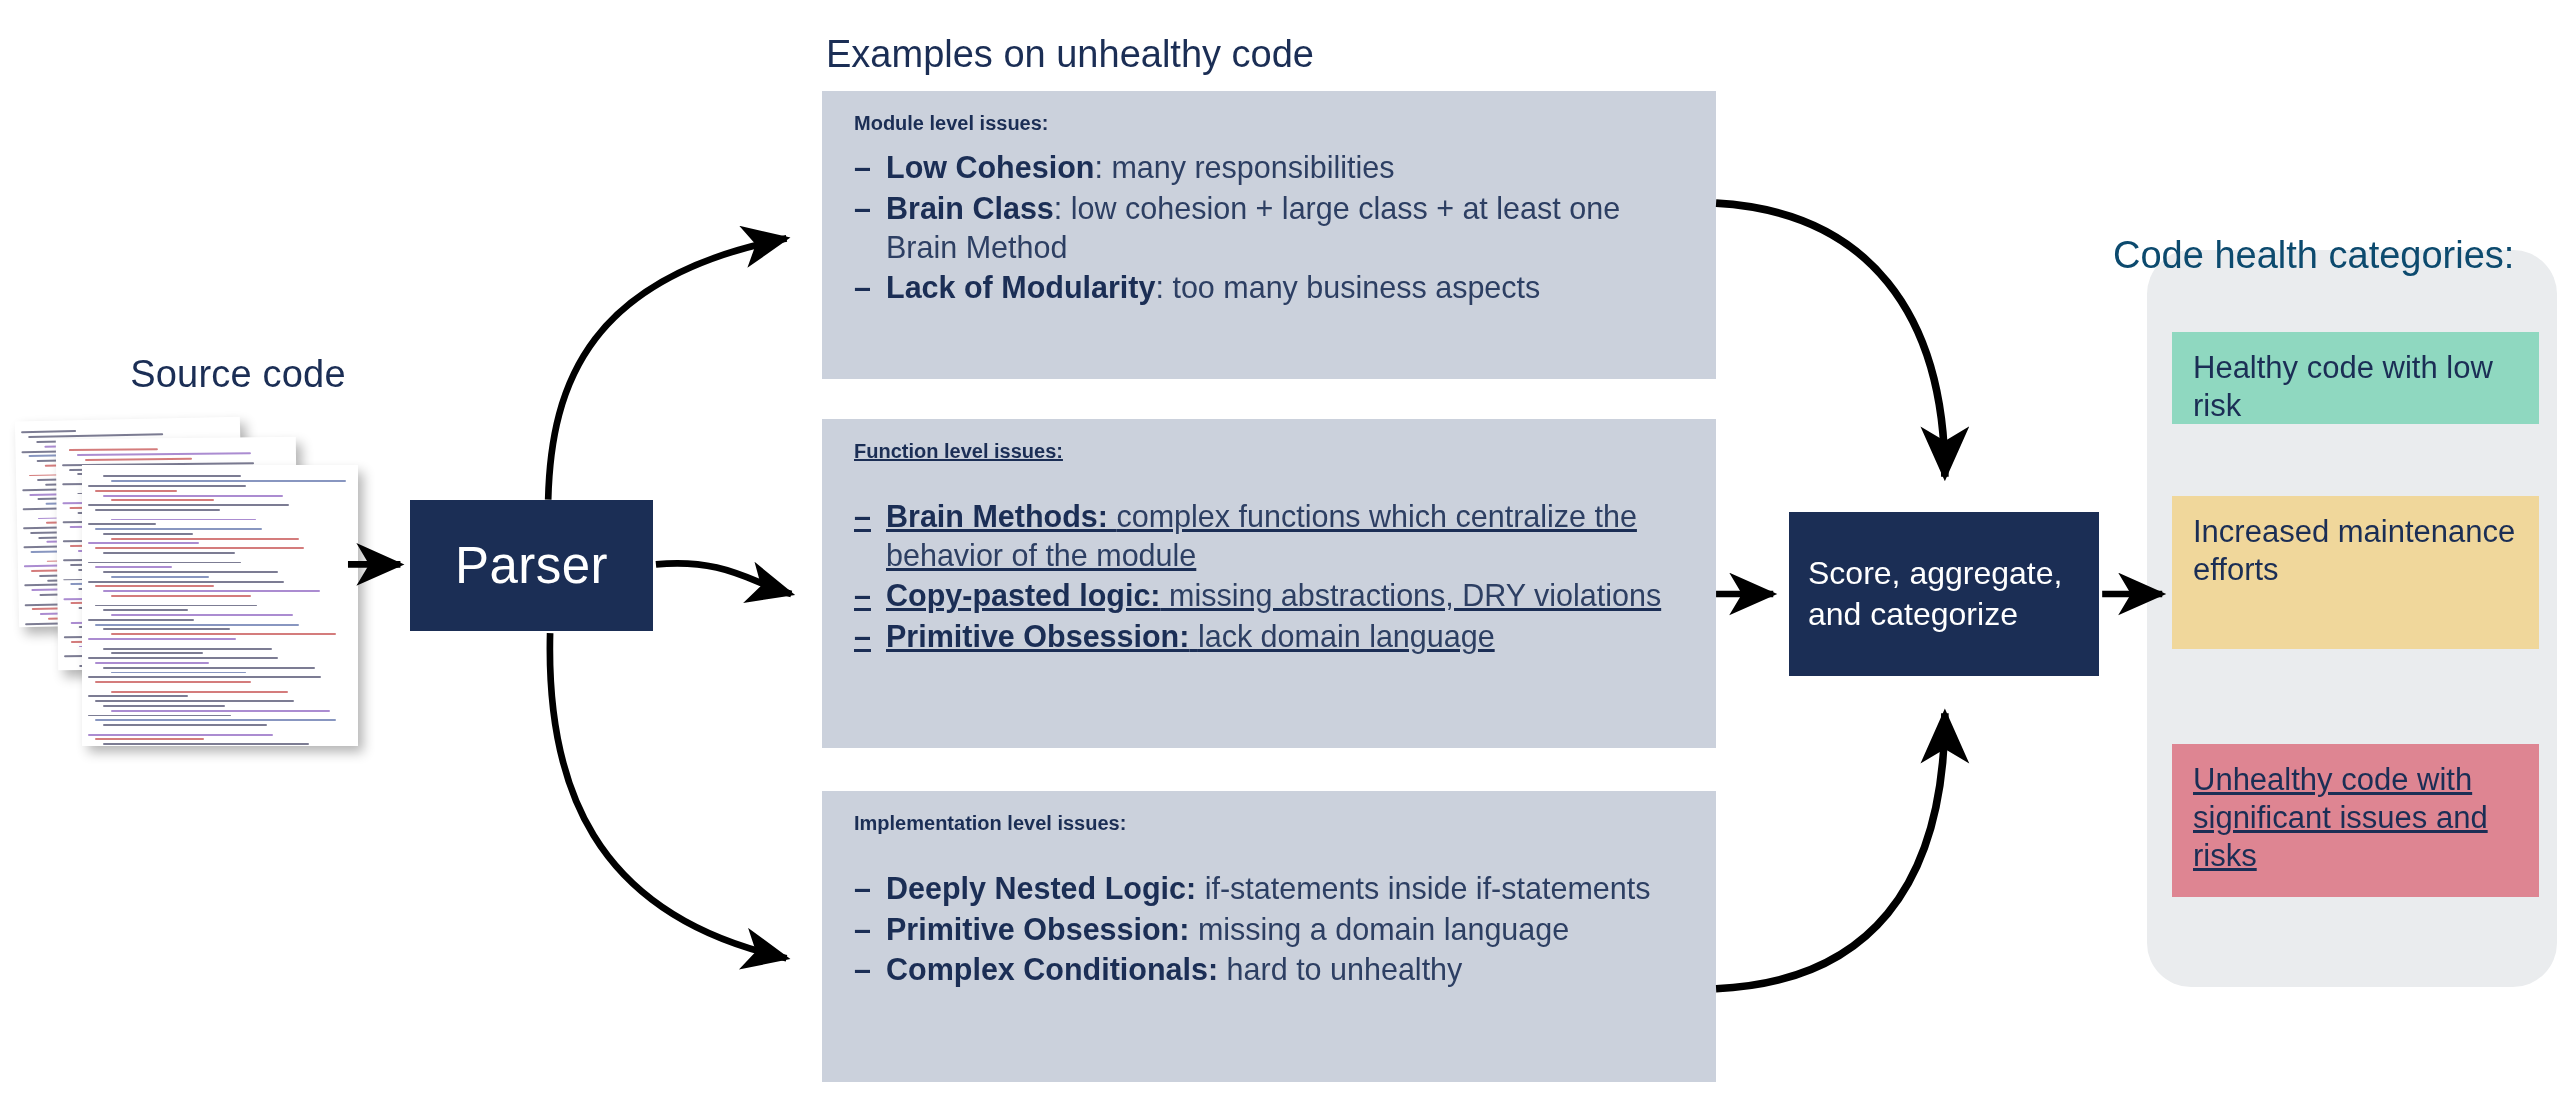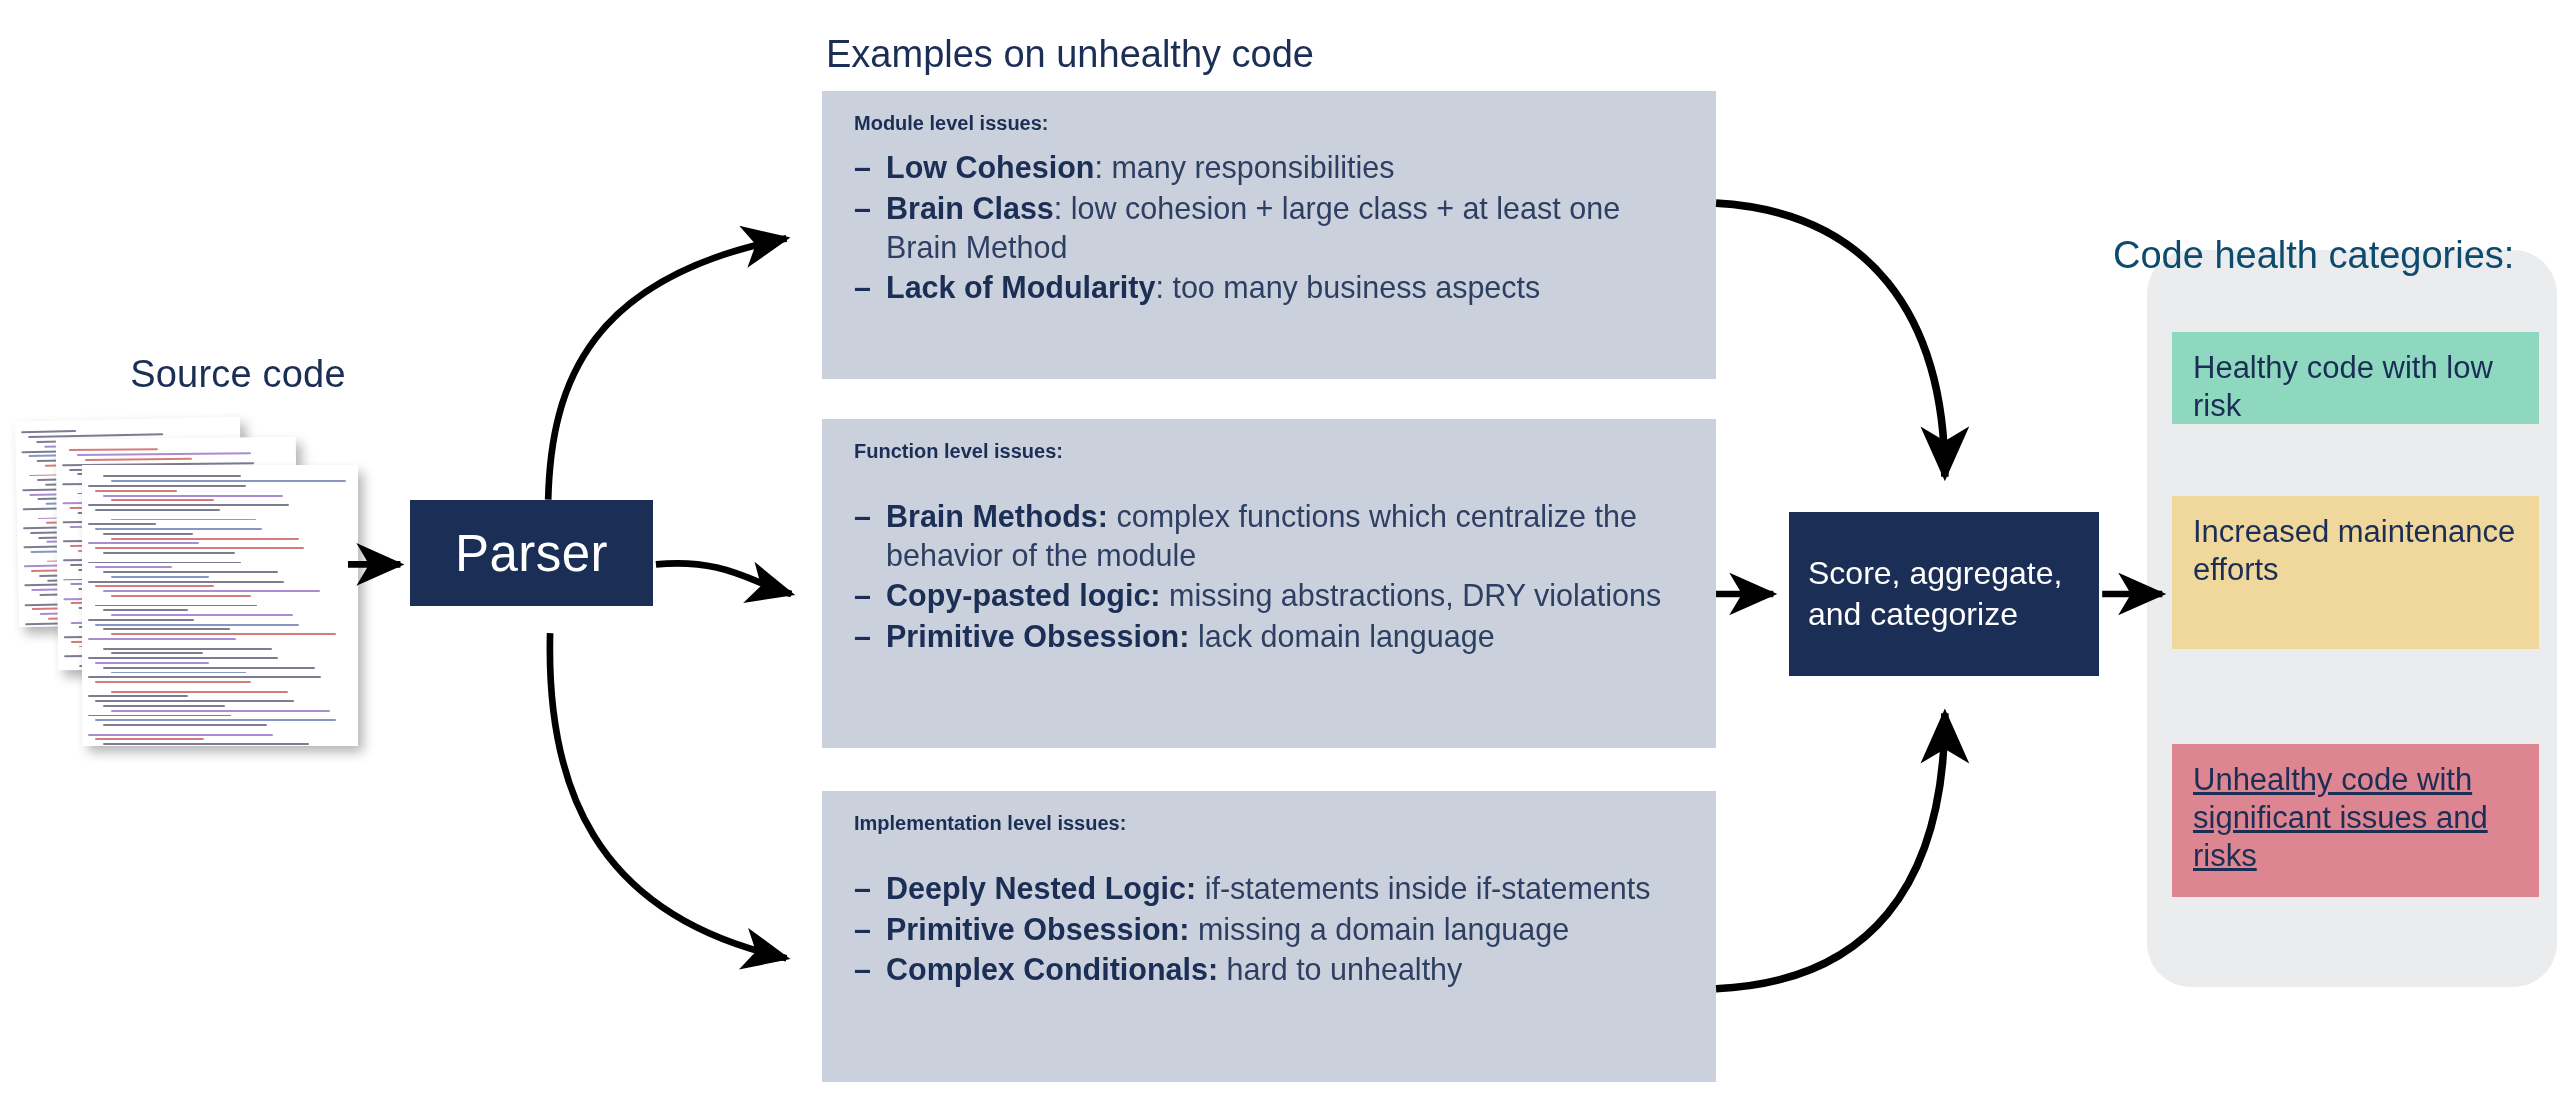--- a/index.html
+++ b/index.html
@@ -62,40 +62,40 @@
   .cl-k { background: #c34a4a; }
   .cl-n { background: #4a4a6a; }
   .cl-p { background: #8a5fbf; }
   .cl-b { background: #5a6ea8; }
 
   
   #parser-box {
     left: 410px;
     top: 500px;
     width: 243px;
-    height: 106px;
+    height: 131px;
     background: #1b2e55;
     color: #ffffff;
     display: flex;
     align-items: center;
     justify-content: center;
     font-size: 51px;
     letter-spacing: 0.5px;
   }
 
   
   .issue-panel {
     background: #cbd1dc;
     box-sizing: border-box;
     padding: 21px 32px 19px 32px;
     left: 822px;
     width: 894px;
   }
   #panel-module        { top: 91px;  height: 288px; }
-  #panel-function      { top: 419px; height: 329px; }
+  #panel-function      { top: 419px; height: 329px; text-decoration: underline; }
   #panel-implementation{ top: 791px; height: 291px; }
 
   .panel-title {
     font-size: 20px;
     font-weight: bold;
     color: #1b2e55;
     margin: 0 0 13.3px 0;
     line-height: 1.15;
   }
   #panel-function .panel-title,

